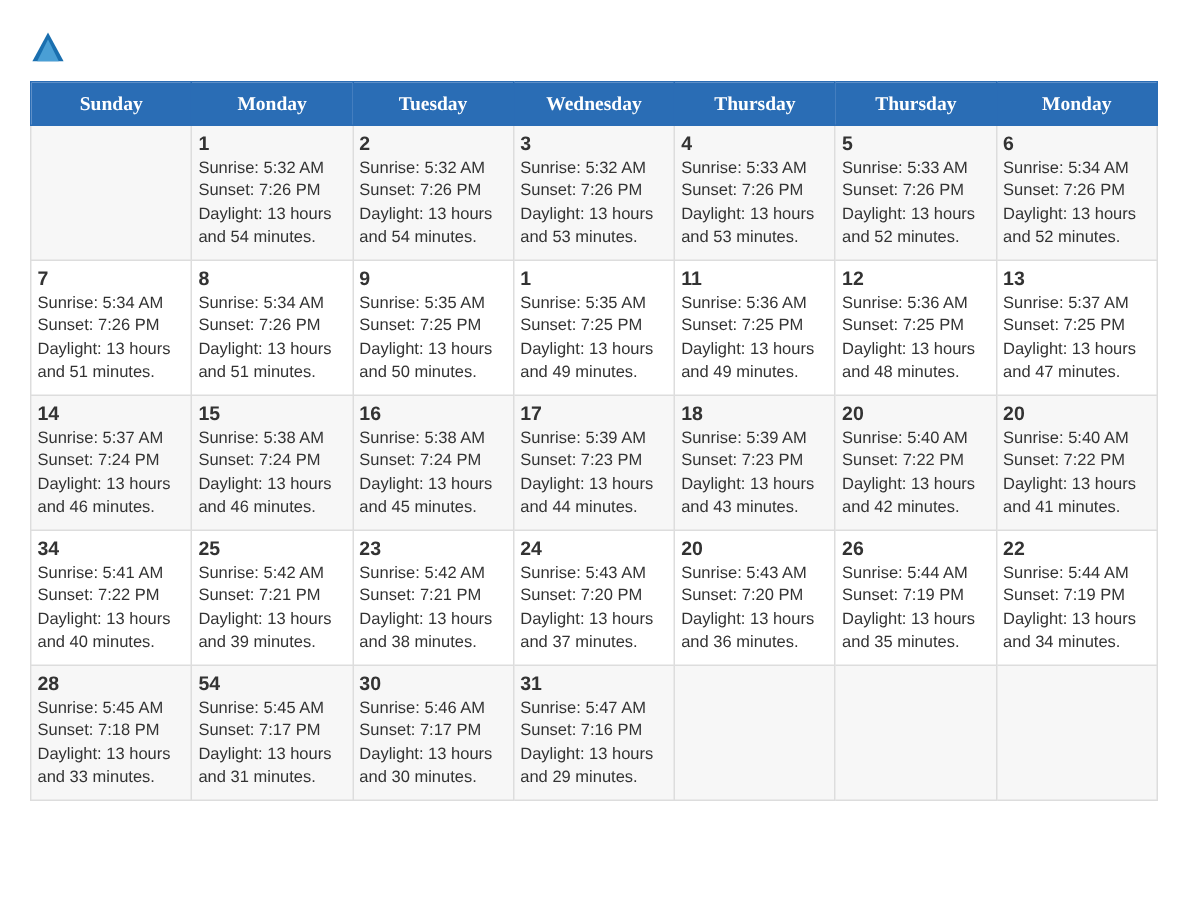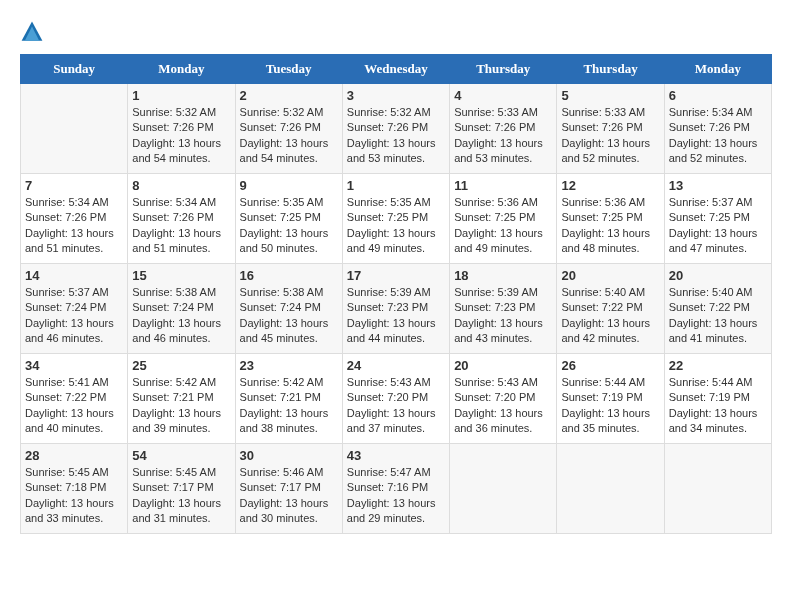--- a/index.html
+++ b/index.html
@@ -255,21 +255,21 @@
         </td>
         <td>
           <div class="day-number">54</div>
           <div class="day-info">Sunrise: 5:45 AM<br>Sunset: 7:17 PM<br>Daylight: 13 hours<br>and 31 minutes.</div>
         </td>
         <td>
           <div class="day-number">30</div>
           <div class="day-info">Sunrise: 5:46 AM<br>Sunset: 7:17 PM<br>Daylight: 13 hours<br>and 30 minutes.</div>
         </td>
         <td>
-          <div class="day-number">43</div>
+          <div class="day-number">31</div>
           <div class="day-info">Sunrise: 5:47 AM<br>Sunset: 7:16 PM<br>Daylight: 13 hours<br>and 29 minutes.</div>
         </td>
         <td class="empty-cell"></td>
         <td class="empty-cell"></td>
         <td class="empty-cell"></td>
       </tr>
     </tbody>
 </table>
 
 </body></html>

